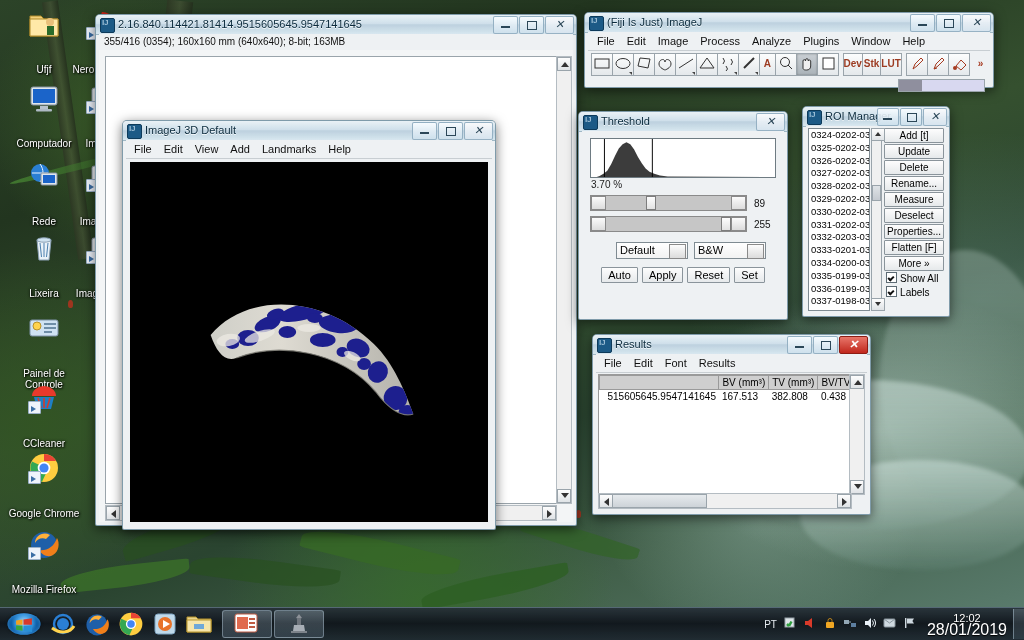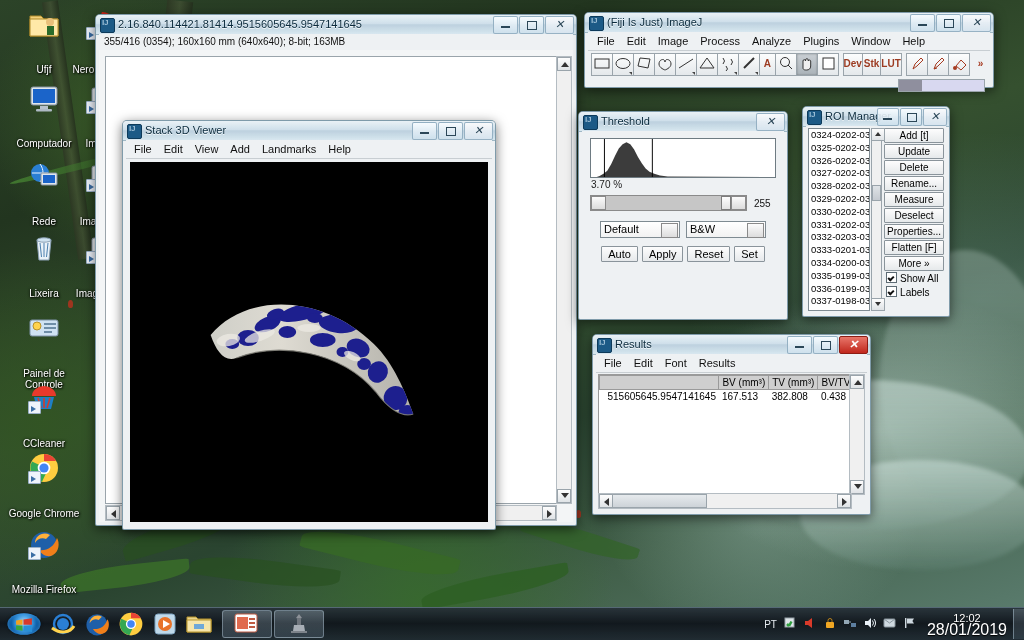--- a/index.html
+++ b/index.html
@@ -341,21 +341,21 @@
       <div class="sbarrow" style="right:0;top:0">
         <i class="tri" style="left:4px;top:3px;border-top:4px solid transparent;border-bottom:4px solid transparent;border-left:5px solid #333"></i>
       </div>
     </div>
   </div>
 </div>
 
 <div class="win" id="viewer">
   <div class="tbar">
     <span class="ico"></span>
-    <span class="ttl">Stack 3D Viewer</span>
+    <span class="ttl">ImageJ 3D Default</span>
     <span class="wbtns">
       <span class="wbtn">
           <i class="m"></i>
         </span>
       <span class="wbtn">
           <i class="sq"></i>
         </span>
       <span class="wbtn close">
           <i class="x">✕</i>
         </span>
@@ -526,26 +526,34 @@
       <svg width="100%" height="100%" viewBox="0 0 192 36" preserveAspectRatio="none">
         <path d="M0 36 L6 36 L9 35 L13 33 L17 30 L21 24 L25 16 L29 9 L33 5 L37 3 L41 5 L45 10 L49 17 L53 23 L57 28 L61 31 L66 33 L72 34.5 L80 35.5 L192 36 Z" fill="#3c3c3c"></path>
         <line x1="14" y1="0" x2="14" y2="36" stroke="#000"></line>
         <line x1="64" y1="0" x2="64" y2="36" stroke="#000"></line>
       </svg>
     </div>
     <div class="pct">3.70 %</div>
     <div class="slrow">
       <div class="jslider">
         <i class="ar l"></i>
+        <i class="knob" style="left:55px"></i>
+        <i class="ar r"></i>
+      </div>
+      <span class="slval">89</span>
+    </div>
+    <div class="slrow">
+      <div class="jslider">
+        <i class="ar l"></i>
         <i class="knob" style="right:15px"></i>
         <i class="ar r"></i>
       </div>
       <span class="slval">255</span>
     </div>
-    <div style="display:flex;gap:6px;margin:7px 12px 0 12px;">
+    <div style="display:flex;gap:6px;margin:7px 12px 0 28px;">
       <div class="selbox" style="flex:1">
         <span>Default</span>
         <i class="arrowbtn"></i>
       </div>
       <div class="selbox" style="flex:1">
         <span>B&amp;W</span>
         <i class="arrowbtn"></i>
       </div>
     </div>
     <div style="display:flex;gap:4px;justify-content:center;margin-top:8px;">

